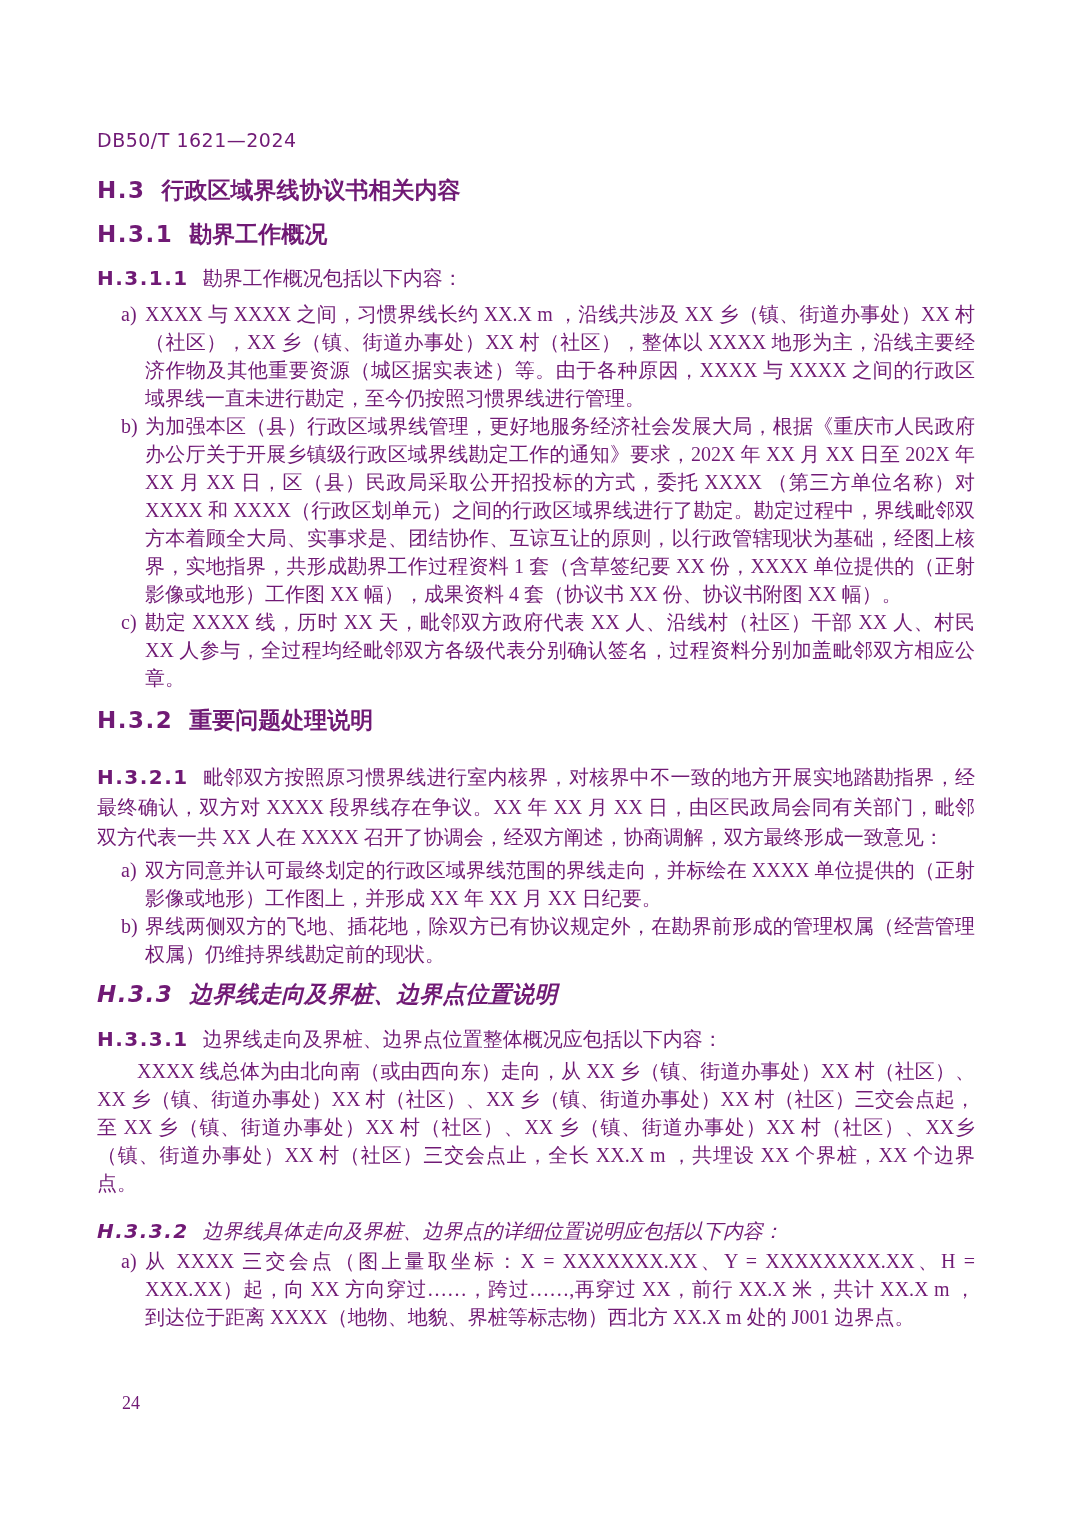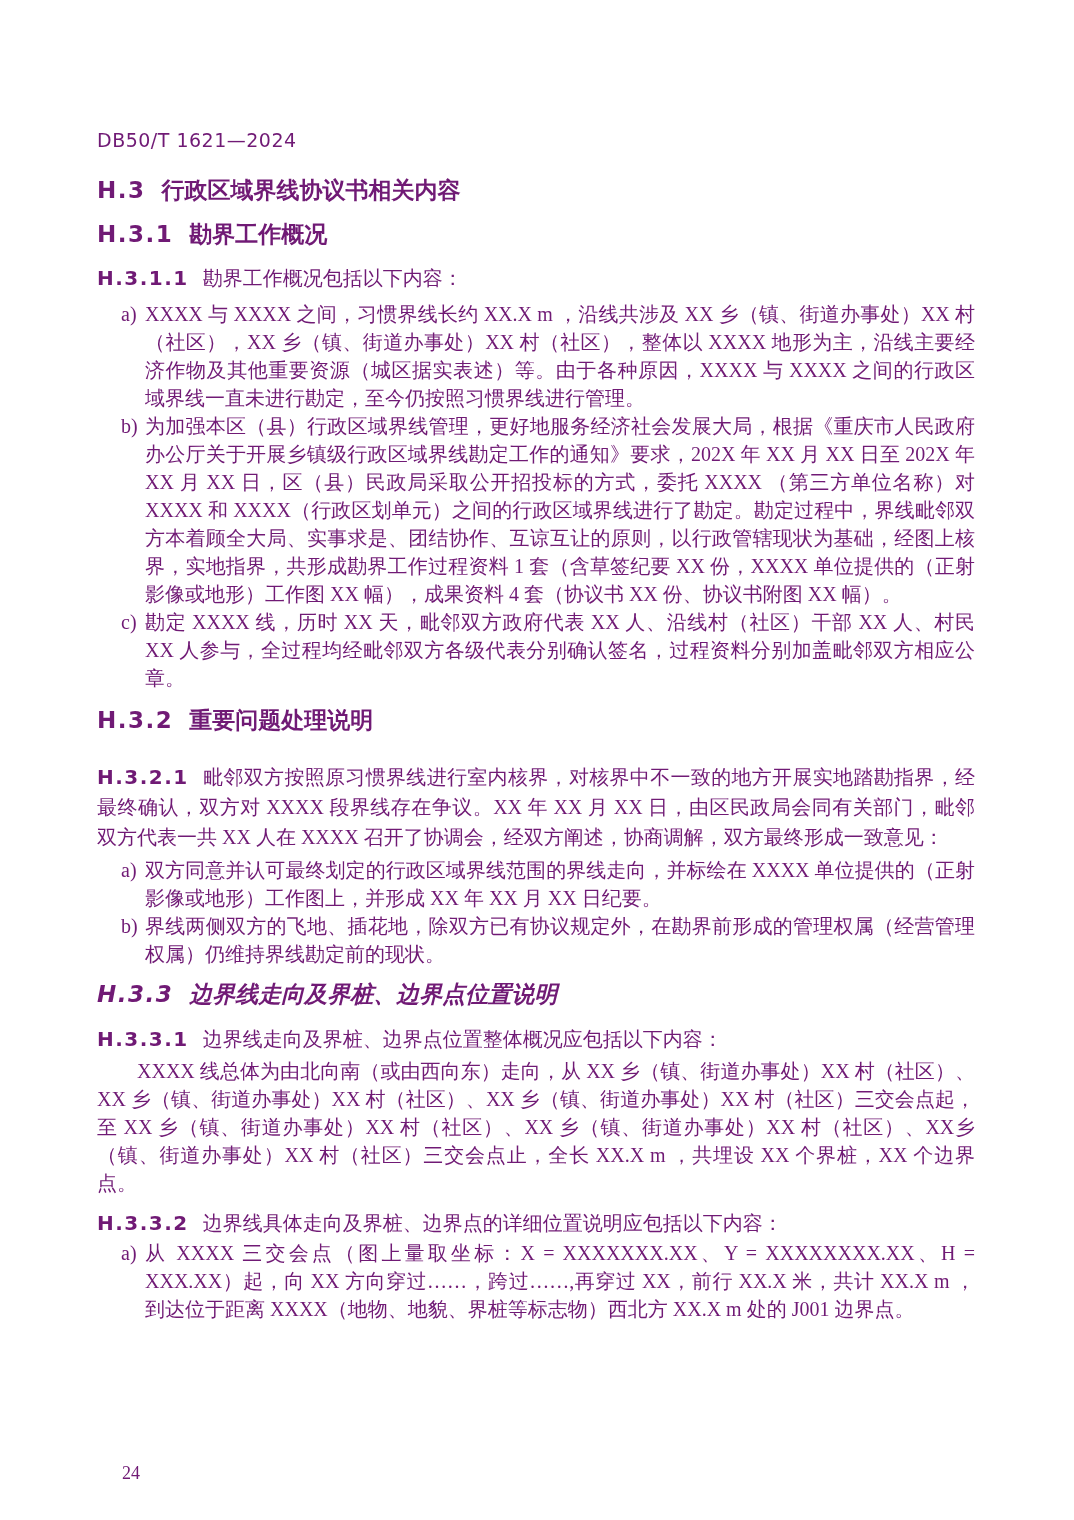--- a/index.html
+++ b/index.html
@@ -48,33 +48,33 @@
     letter-spacing: 1.5px;
     margin-right: 14px;
     white-space: nowrap;
   }
 
   #p-h311 { margin-top: 16px; }
   #p-h321 { margin-top: 28px; line-height: 30px; }
   #p-h322 { margin-top: 4px;  line-height: 32px; }
   #p-h331 { margin-top: 17px; }
   #p-h331-body { margin-top: 4px; text-indent: 2em; }
-  #p-h332 { margin-top: 12px; }
+  #p-h332 { margin-top: 20px; font-style: italic; }
 
   .list { margin-top: 8px; }
   #list-h321 { margin-top: 4px; }
   #list-h332 { margin-top: 2px; }
   .li { position: relative; padding-left: 48px; }
   .li-text { text-align: justify; text-align-last: left; }
   .marker { position: absolute; left: 24px; top: 0; }
 
   .footer {
     position: absolute;
     left: 122px;
-    top: 1461px;
+    top: 1391px;
     font-size: 18px;
     line-height: 24px;
   }
 </style>
 </head>
 <body>
 
 <div class="page">
   <div class="content">
 

